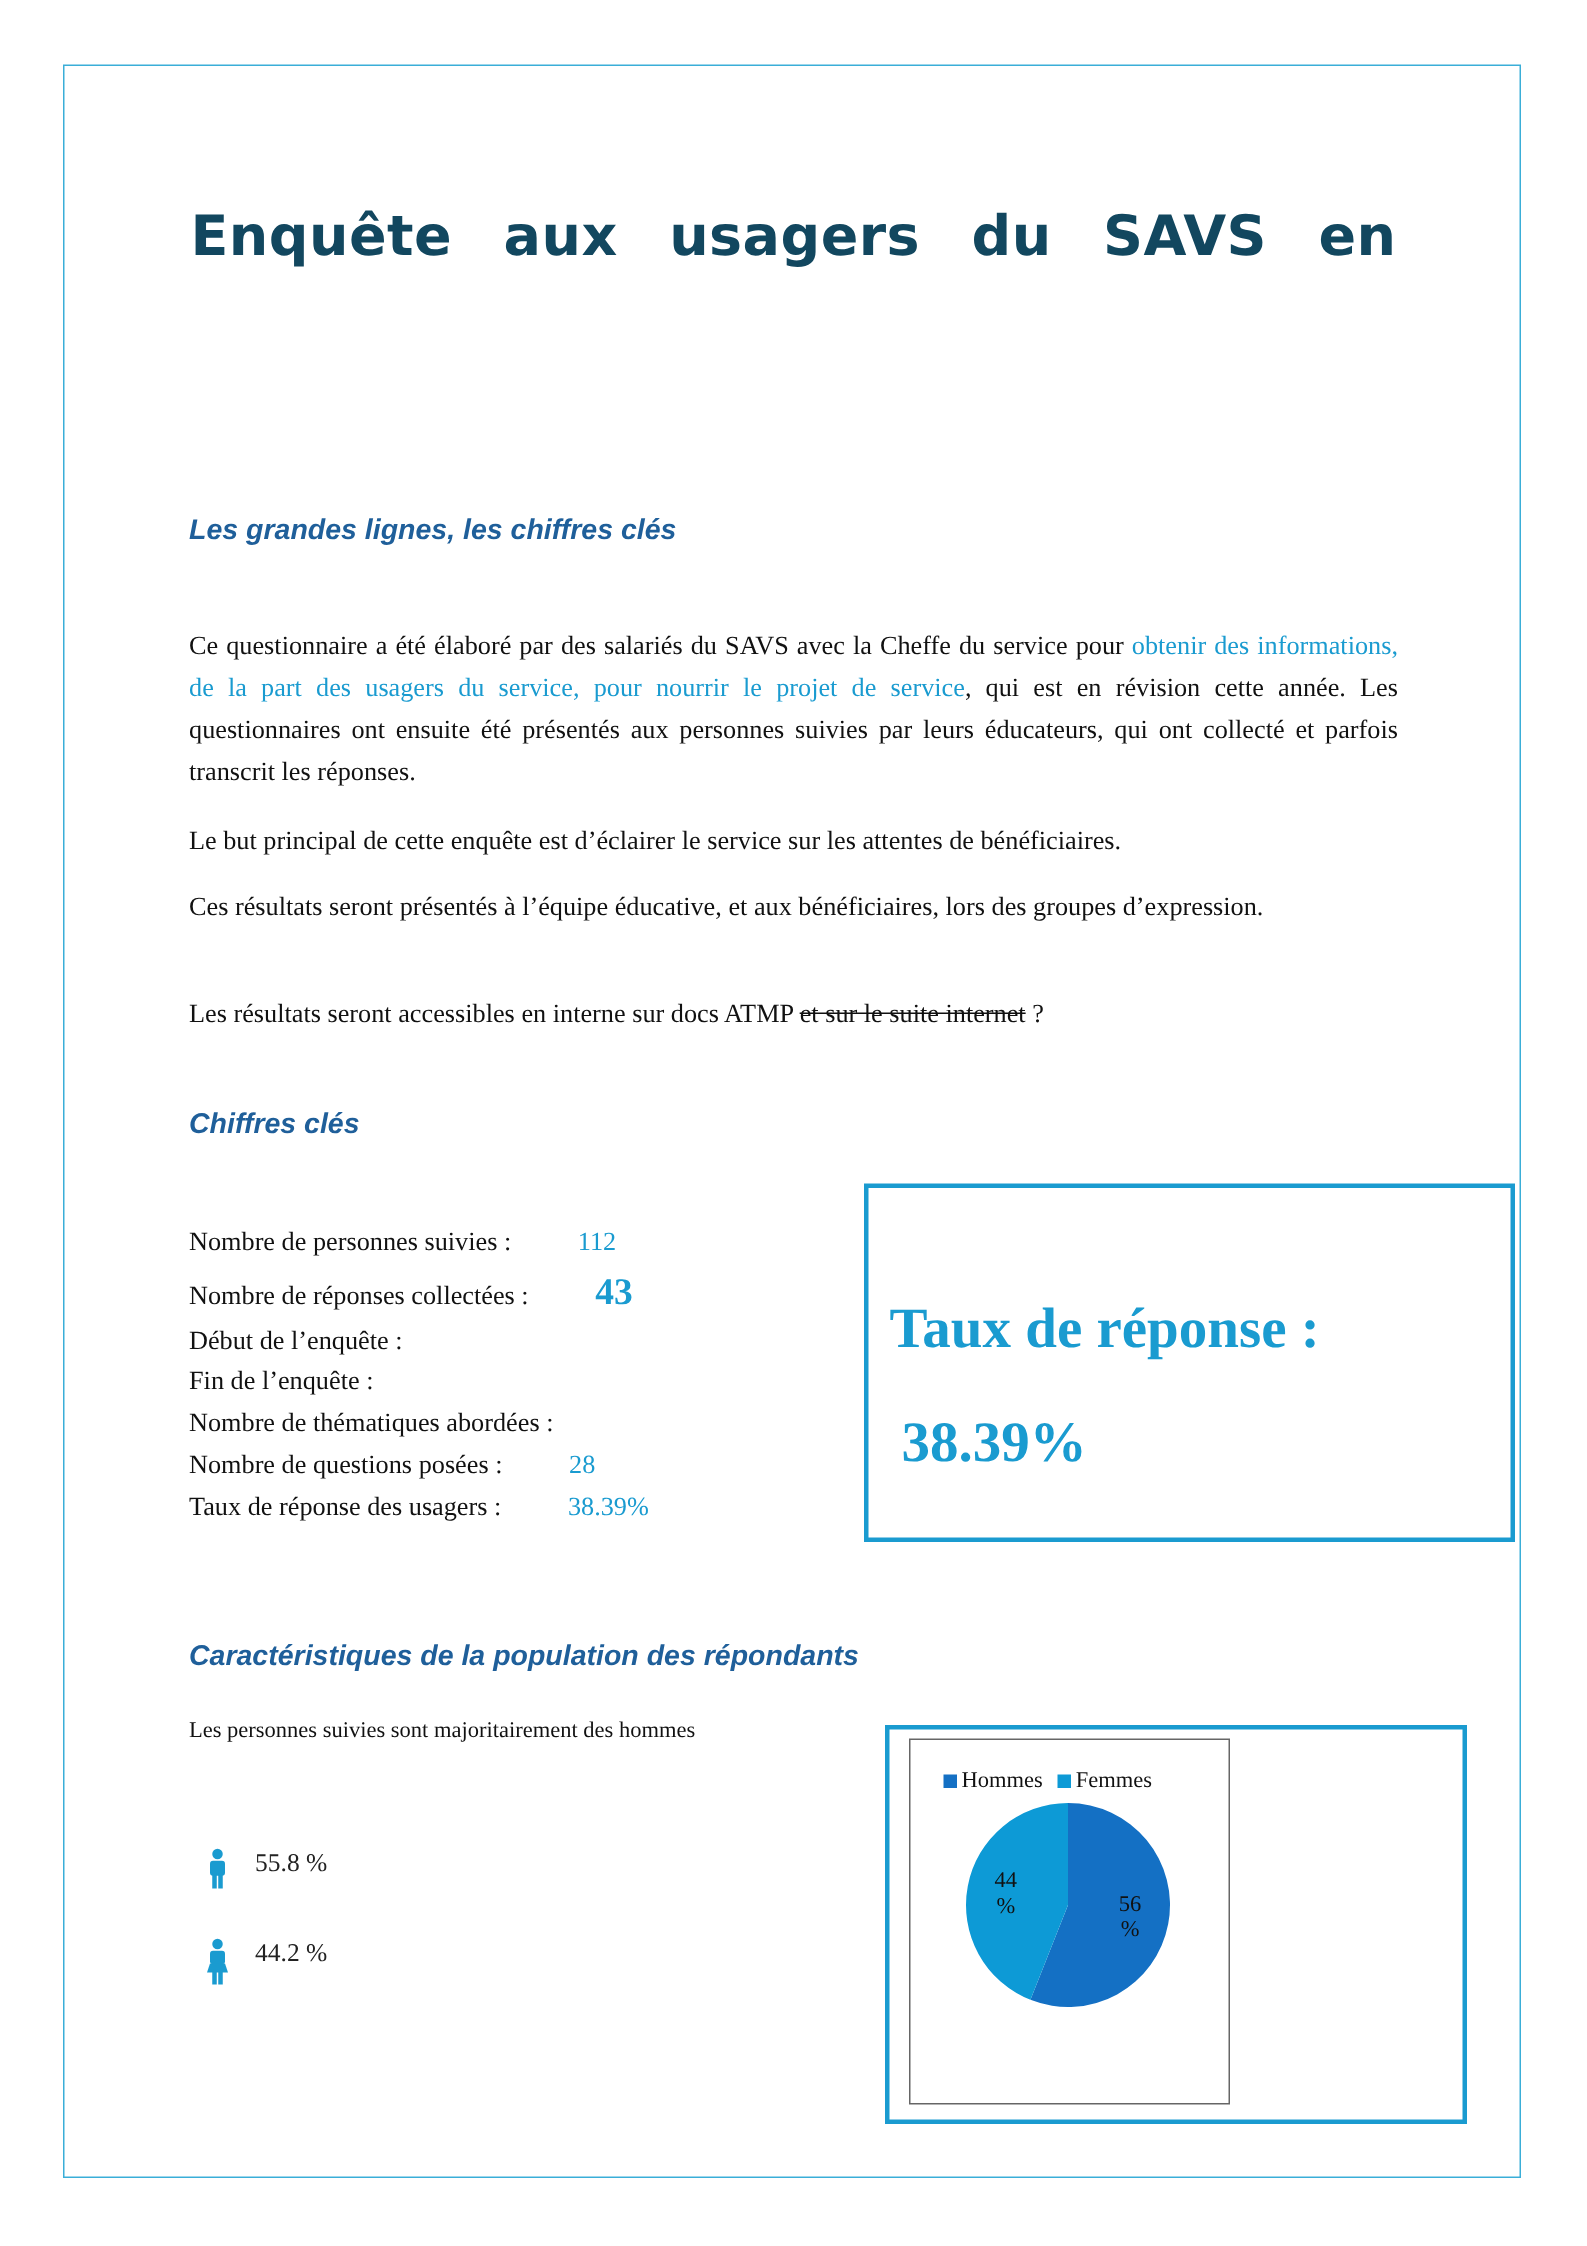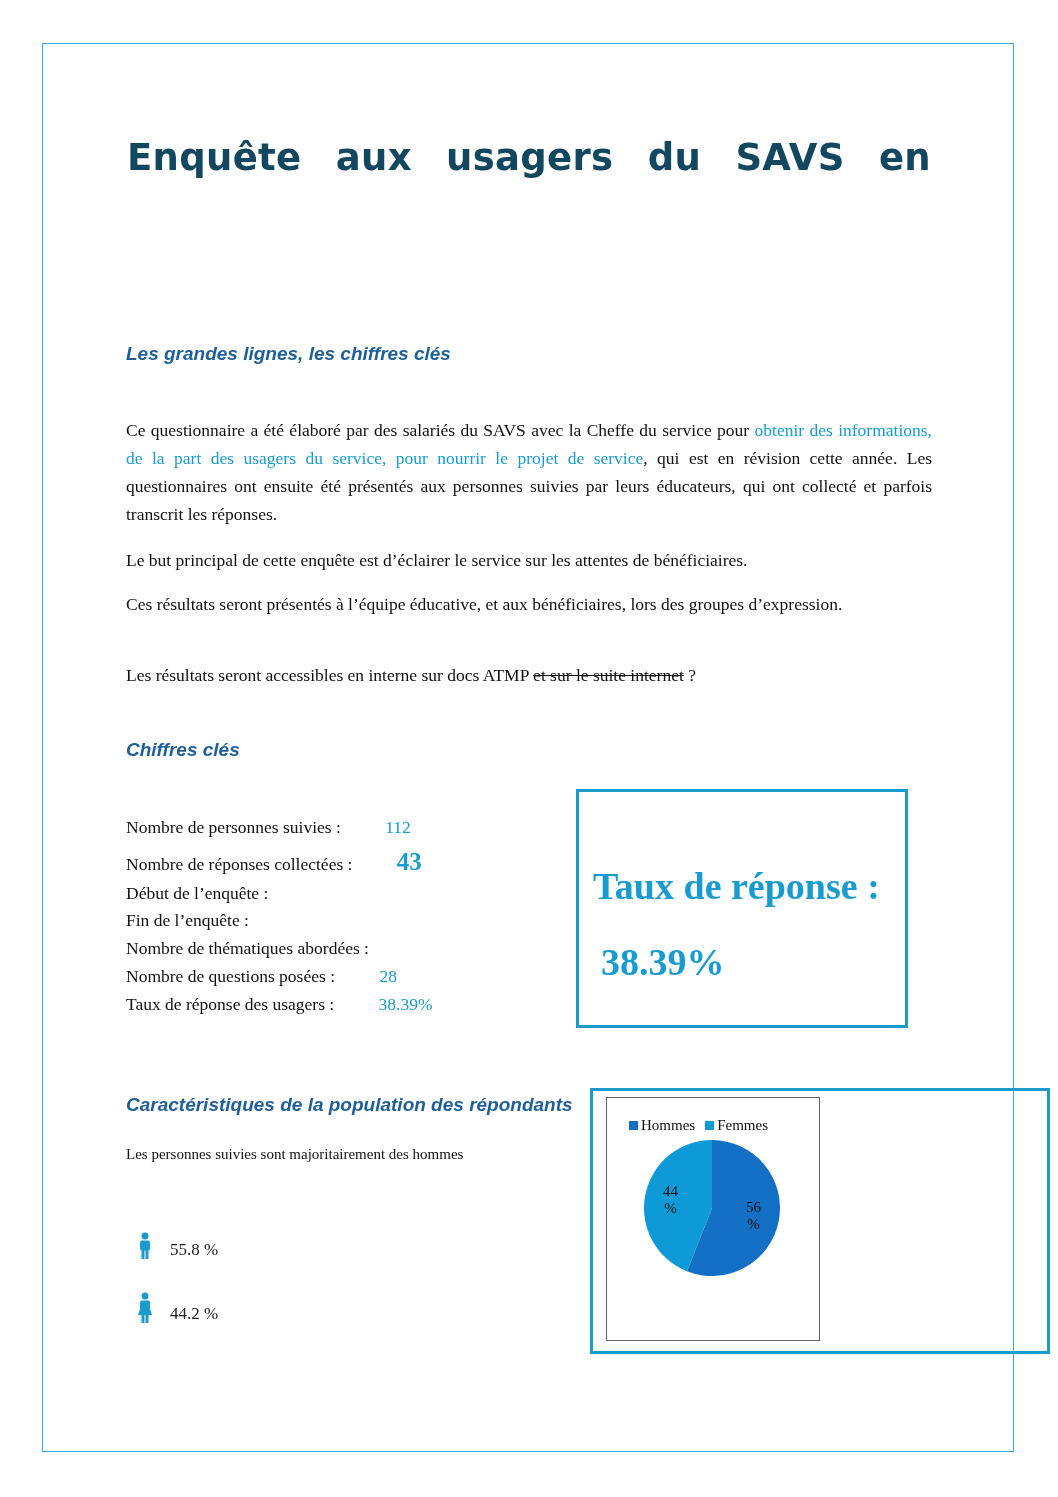--- a/index.html
+++ b/index.html
@@ -8,27 +8,27 @@
   .title { position: absolute; left: 127px; top: 132px; width: 804px; font-family: "DejaVu Sans", sans-serif; font-size: 37px; line-height: 52px; color: #12475f; text-align: justify; text-align-last: left; letter-spacing: 0.3px; }
   .title span.line { display: block; text-align: justify; text-align-last: justify; }
   .title span.line.last { text-align-last: left; }
   .h2 { position: absolute; left: 126px; font-family: "Liberation Sans", sans-serif; font-weight: bold; font-size: 19px; color: #1f5f9a; font-style: italic; }
   .para { position: absolute; left: 126px; width: 806px; font-size: 17.5px; line-height: 28px; text-align: justify; }
   .para .hl { color: #1a9bd0; }
   .para .strike { text-decoration: line-through; }
   .kv { position: absolute; left: 126px; font-size: 17.5px; line-height: 28px; white-space: nowrap; }
   .kv .val { color: #1a9bd0; margin-left: 40px; }
   .kv .val.big { font-size: 25px; font-weight: bold; }
-  .taux-box { position: absolute; left: 576px; top: 789px; width: 332px; height: 239px; border: 3px solid #1a9bd0; box-sizing: border-box; }
+  .taux-box { position: absolute; left: 576px; top: 789px; width: 434px; height: 239px; border: 3px solid #1a9bd0; box-sizing: border-box; }
   .taux-title { position: absolute; left: 14px; top: 72px; font-size: 38px; font-weight: bold; color: #1a9bd0; white-space: nowrap; }
   .taux-value { position: absolute; left: 22px; top: 148px; font-size: 38px; font-weight: bold; color: #1a9bd0; }
   .pop-text { position: absolute; left: 126px; top: 1140px; width: 400px; font-size: 15px; line-height: 28px; }
-  .gender-row { position: absolute; left: 138px; display: flex; align-items: flex-end; gap: 18px; font-size: 17px; color: #222; }
+  .gender-row { position: absolute; left: 138px; display: flex; align-items: flex-start; gap: 18px; font-size: 17px; color: #222; }
   .gender-row svg { display: block; }
-  .chart-box { position: absolute; left: 590px; top: 1088px; width: 460px; height: 266px; border: 3.5px solid #1a9bd0; box-sizing: border-box; }
+  .chart-box { position: absolute; left: 590px; top: 1150px; width: 388px; height: 266px; border: 3.5px solid #1a9bd0; box-sizing: border-box; }
   .chart-frame { position: absolute; left: 13px; top: 6px; width: 214px; height: 244px; border: 1px solid #666; box-sizing: border-box; background: #fff; }
   .legend { position: absolute; left: 22px; top: 19px; display: flex; gap: 10px; font-size: 15px; white-space: nowrap; }
   .legend .item { display: flex; align-items: center; gap: 3px; }
   .legend .swatch { width: 9px; height: 9px; display: inline-block; }
   .pie-svg { position: absolute; left: 0; top: 0; }
 </style>
 </head>
 <body>
 
 <div class="page-border"></div>

